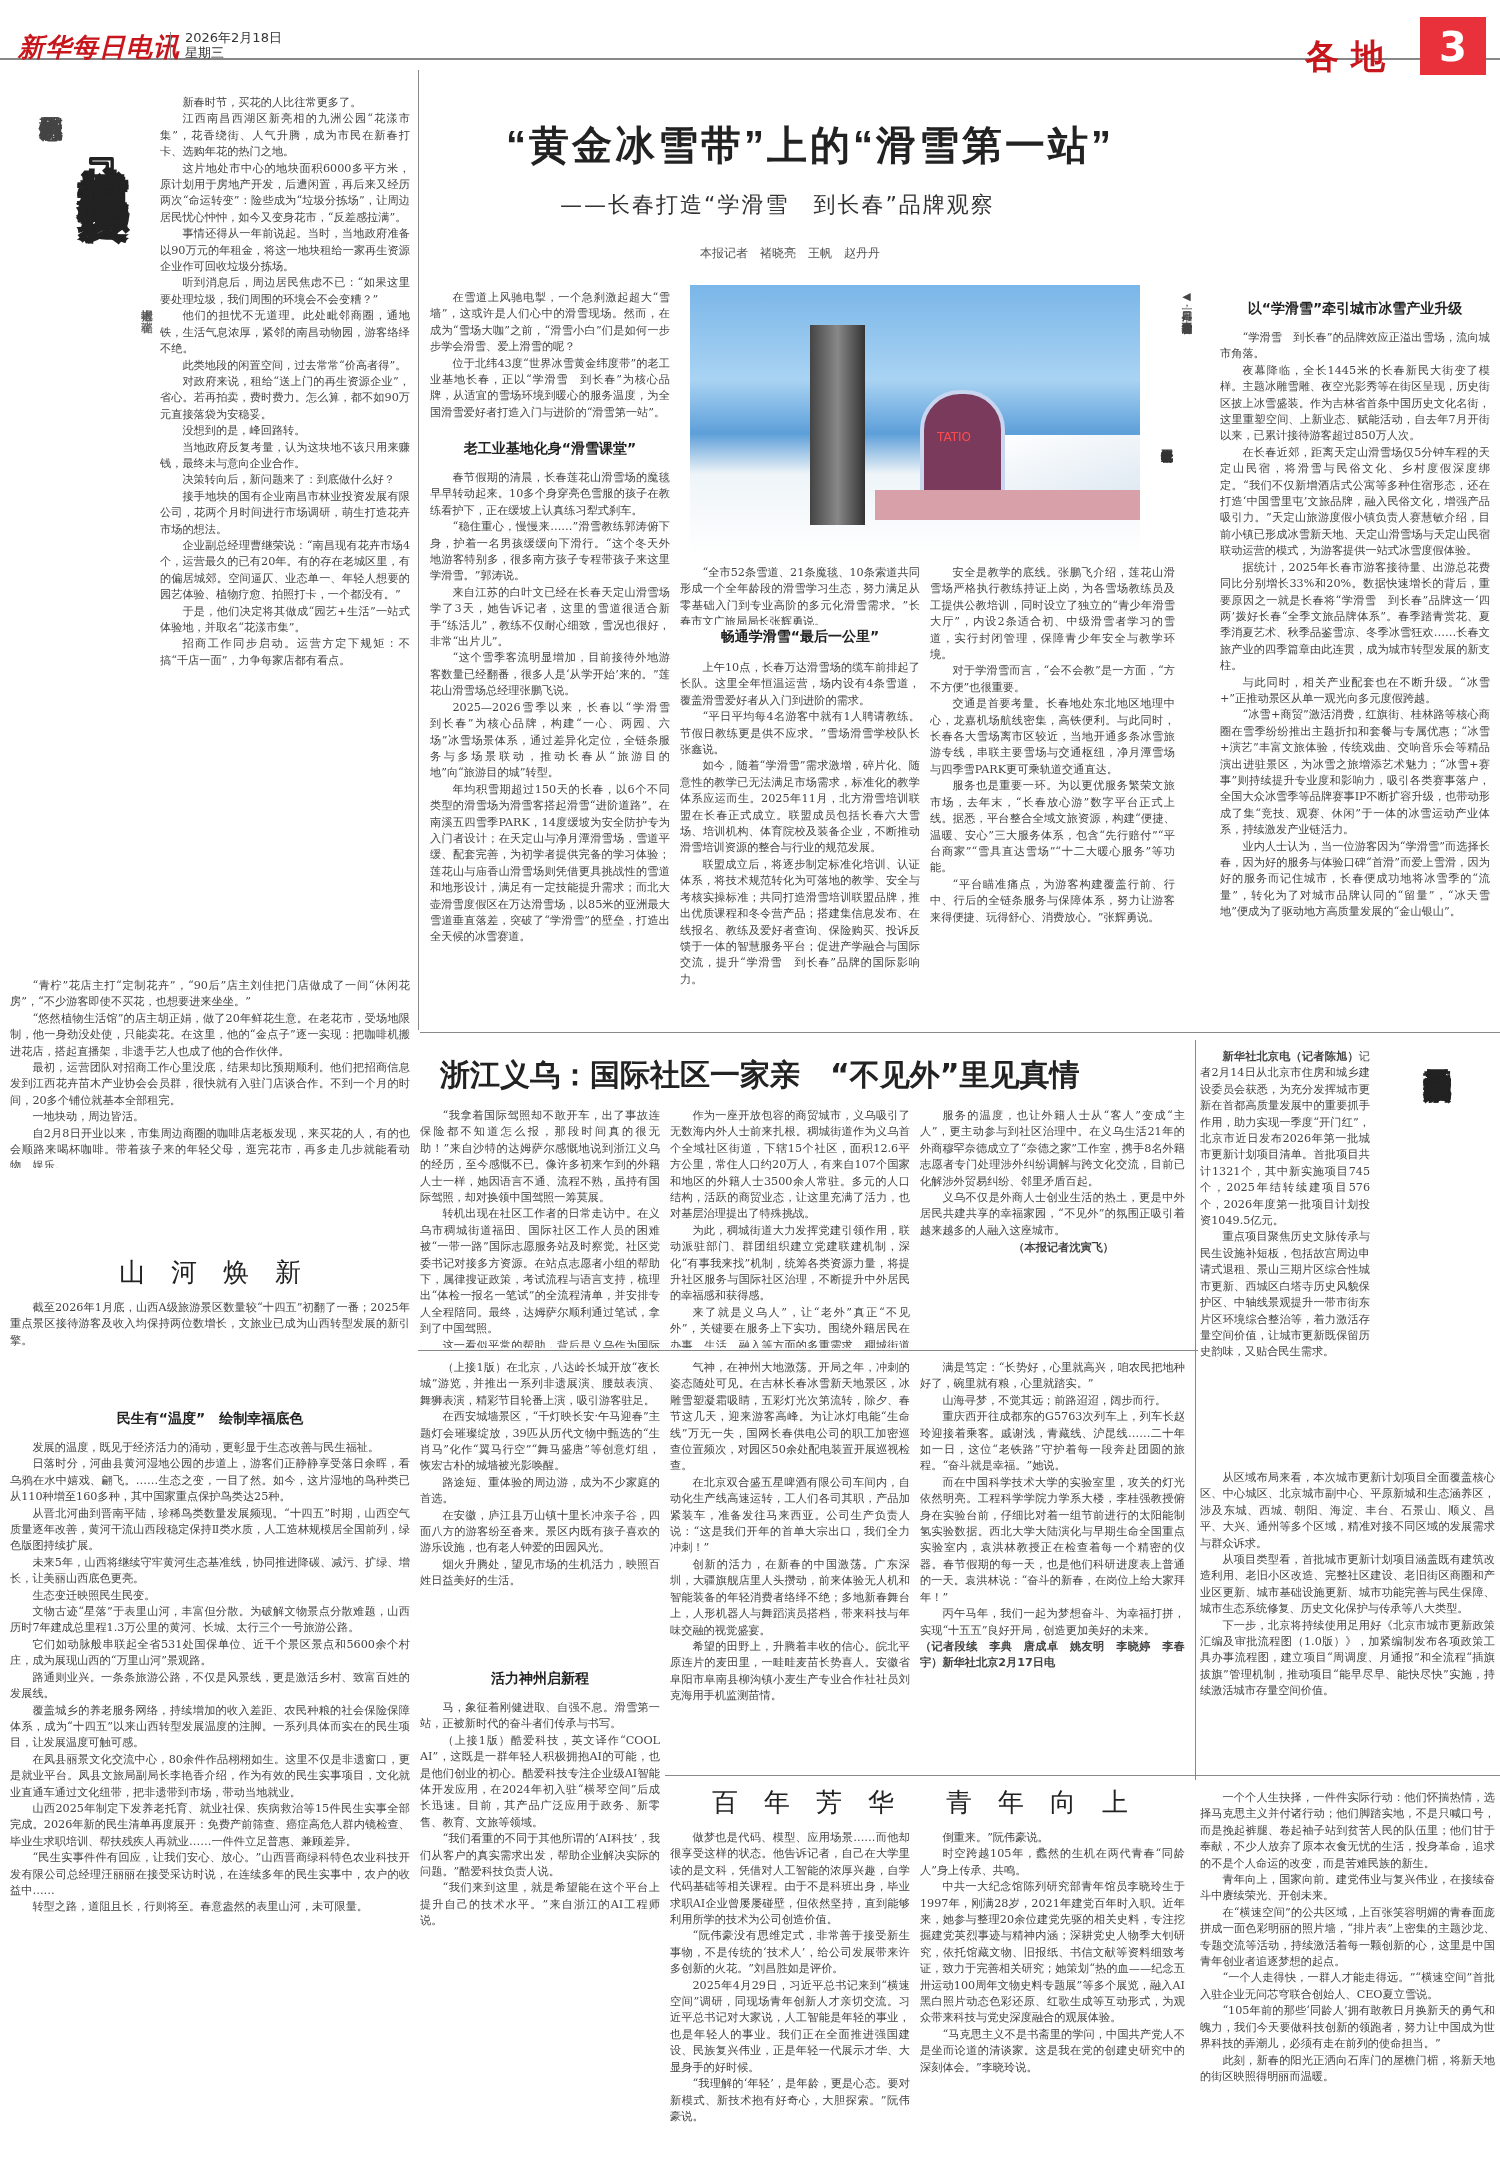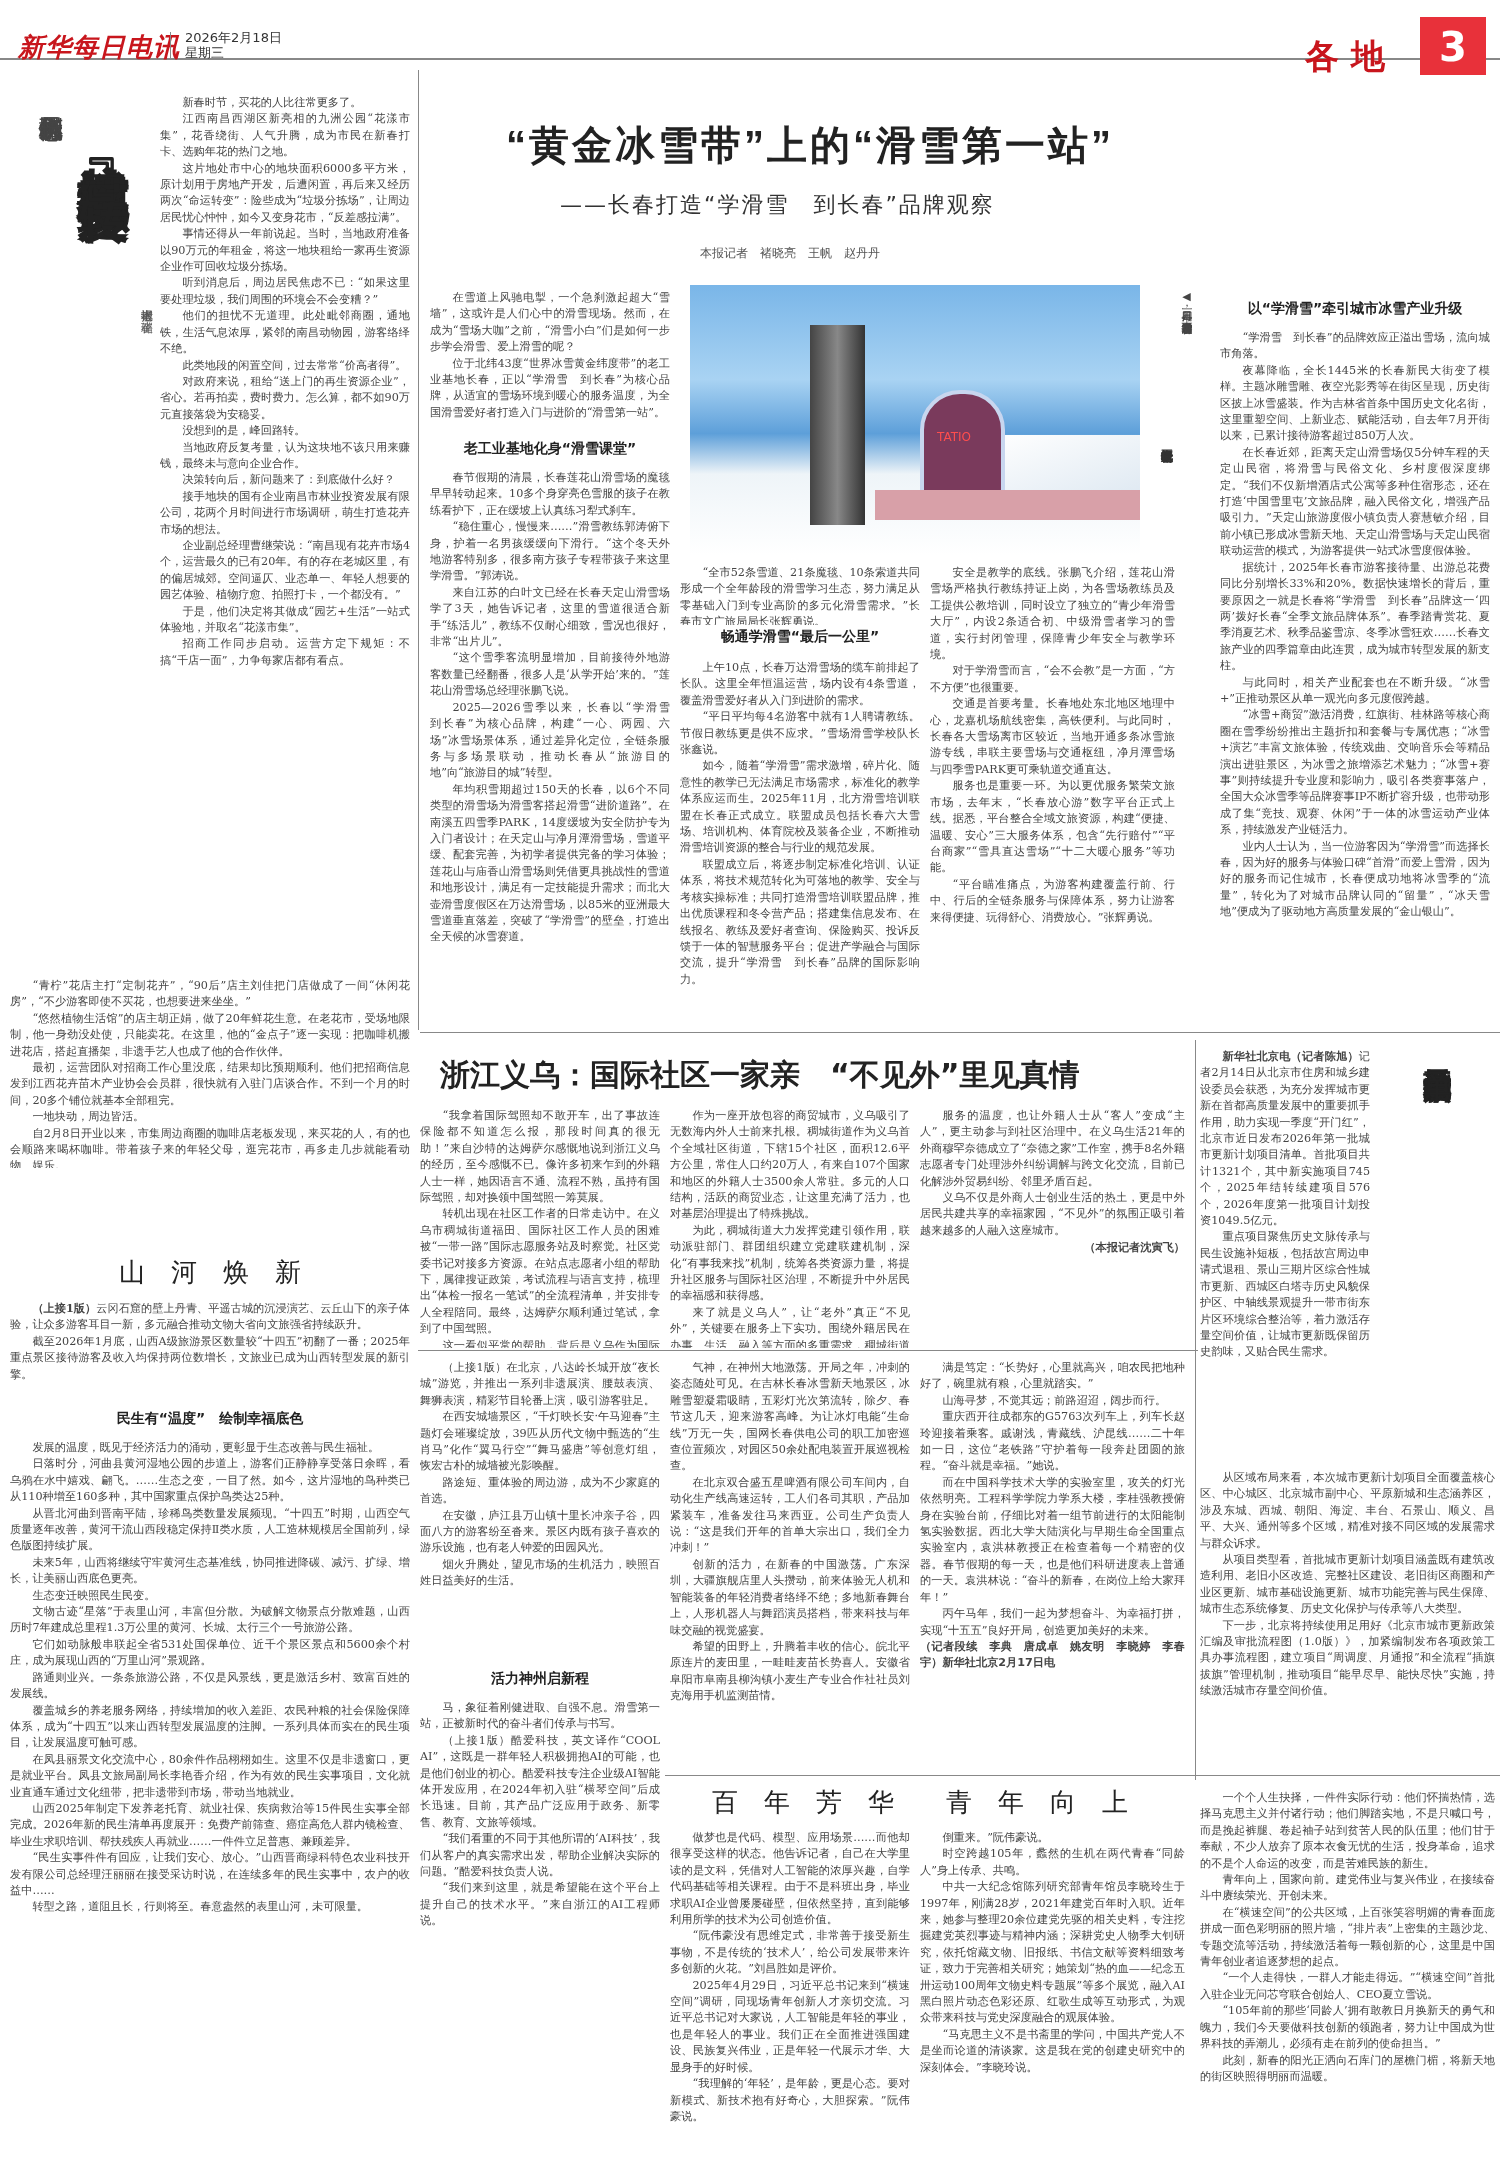--- a/index.html
+++ b/index.html
@@ -130,38 +130,37 @@
     <p>这一看似平常的帮助，背后是义乌作为国际商贸城不断推进基层治理现代化的生动实践。</p>
 </div>
 <div class="abs col" style="left:670px;top:1108px;width:240px;height:240px">
   <p>作为一座开放包容的商贸城市，义乌吸引了无数海内外人士前来扎根。稠城街道作为义乌首个全域社区街道，下辖15个社区，面积12.6平方公里，常住人口约20万人，有来自107个国家和地区的外籍人士3500余人常驻。多元的人口结构，活跃的商贸业态，让这里充满了活力，也对基层治理提出了特殊挑战。</p>
     <p>为此，稠城街道大力发挥党建引领作用，联动派驻部门、群团组织建立党建联建机制，深化“有事我来找”机制，统筹各类资源力量，将提升社区服务与国际社区治理，不断提升中外居民的幸福感和获得感。</p>
     <p>来了就是义乌人”，让“老外”真正“不见外”，关键要在服务上下实功。围绕外籍居民在办事、生活、融入等方面的多重需求，稠城街道打造包含国际志愿者工作站、移民事务服务站、“一带一路”国际餐饮服务中心在内的“两站一中心”国际服务矩阵，一站式集成证照代办、出入境签证等20余项高频政务服务和共商共享治理等42项便民服务。</p>
 </div>
 <div class="abs col" style="left:920px;top:1108px;width:265px;height:240px">
   <p>服务的温度，也让外籍人士从“客人”变成“主人”，更主动参与到社区治理中。在义乌生活21年的外商穆罕奈德成立了“奈德之家”工作室，携手8名外籍志愿者专门处理涉外纠纷调解与跨文化交流，目前已化解涉外贸易纠纷、邻里矛盾百起。</p>
     <p>义乌不仅是外商人士创业生活的热土，更是中外居民共建共享的幸福家园，“不见外”的氛围正吸引着越来越多的人融入这座城市。</p>
-  <p style="text-align:right;font-weight:bold">（本报记者沈寅飞）</p>
+  <p style="text-align:center;font-weight:bold">（本报记者沈寅飞）</p>
 </div>
 
 <div class="abs vtitle" style="left:1420px;top:1050px;font-size:28px;font-weight:bold;color:#222;line-height:34px;height:330px">北京发布二〇二六年首批城市更新计划项目清单</div>
 <div class="abs col" style="left:1200px;top:1048px;width:170px;height:480px">
   <p><b>新华社北京电（记者陈旭）</b><span>记者2月14日从北京市住房和城乡建设委员会获悉，为充分发挥城市更新在首都高质量发展中的重要抓手作用，助力实现一季度“开门红”，北京市近日发布2026年第一批城市更新计划项目清单。首批项目共计1321个，其中新实施项目745个，2025年结转续建项目576个，2026年度第一批项目计划投资1049.5亿元。</span></p>
   <p>重点项目聚焦历史文脉传承与民生设施补短板，包括故宫周边申请式退租、景山三期片区综合性城市更新、西城区白塔寺历史风貌保护区、中轴线景观提升一带市街东片区环境综合整治等，着力激活存量空间价值，让城市更新既保留历史韵味，又贴合民生需求。</p>
 </div>
 <div class="abs col" style="left:1200px;top:1470px;width:295px;height:300px">
   <p>从区域布局来看，本次城市更新计划项目全面覆盖核心区、中心城区、北京城市副中心、平原新城和生态涵养区，涉及东城、西城、朝阳、海淀、丰台、石景山、顺义、昌平、大兴、通州等多个区域，精准对接不同区域的发展需求与群众诉求。</p>
     <p>从项目类型看，首批城市更新计划项目涵盖既有建筑改造利用、老旧小区改造、完整社区建设、老旧街区商圈和产业区更新、城市基础设施更新、城市功能完善与民生保障、城市生态系统修复、历史文化保护与传承等八大类型。</p>
     <p>下一步，北京将持续使用足用好《北京市城市更新政策汇编及审批流程图（1.0版）》，加紧编制发布各项政策工具办事流程图，建立项目“周调度、月通报”和全流程“插旗拔旗”管理机制，推动项目“能早尽早、能快尽快”实施，持续激活城市存量空间价值。</p>
 </div>
 <div class="abs rule" style="left:1195px;top:1040px;width:1px;height:740px"></div>
 
 <div class="abs hl" style="left:10px;top:1255px;width:400px;font-size:26px;font-family:'DejaVu Serif',serif;font-weight:normal">山　河　焕　新</div>
 <div class="abs col" style="left:10px;top:1300px;width:400px;height:100px">
-  <p><b>（上接1版）</b><span>云冈石窟的壁上丹青、平遥古城的沉浸演艺、云丘山下的亲子体验，让众多游客耳目一新，多元融合推动文物大省向文旅强省持续跃升。</span></p>
   <p>截至2026年1月底，山西A级旅游景区数量较“十四五”初翻了一番；2025年重点景区接待游客及收入均保持两位数增长，文旅业已成为山西转型发展的新引擎。</p>
 </div>
 <div class="abs hl" style="left:10px;top:1410px;width:400px;font-size:14px">民生有“温度”　绘制幸福底色</div>
 <div class="abs col" style="left:10px;top:1440px;width:400px;height:720px">
   <p>发展的温度，既见于经济活力的涌动，更彰显于生态改善与民生福祉。</p>
     <p>日落时分，河曲县黄河湿地公园的步道上，游客们正静静享受落日余晖，看乌鸦在水中嬉戏、翩飞。……生态之变，一目了然。如今，这片湿地的鸟种类已从110种增至160多种，其中国家重点保护鸟类达25种。</p>
     <p>从晋北河曲到晋南平陆，珍稀鸟类数量发展频现。“十四五”时期，山西空气质量逐年改善，黄河干流山西段稳定保持Ⅱ类水质，人工造林规模居全国前列，绿色版图持续扩展。</p>
     <p>未来5年，山西将继续守牢黄河生态基准线，协同推进降碳、减污、扩绿、增长，让美丽山西底色更亮。</p>
     <p>生态变迁映照民生民变。</p>
     <p>文物古迹“星落”于表里山河，丰富但分散。为破解文物景点分散难题，山西历时7年建成总里程1.3万公里的黄河、长城、太行三个一号旅游公路。</p>

